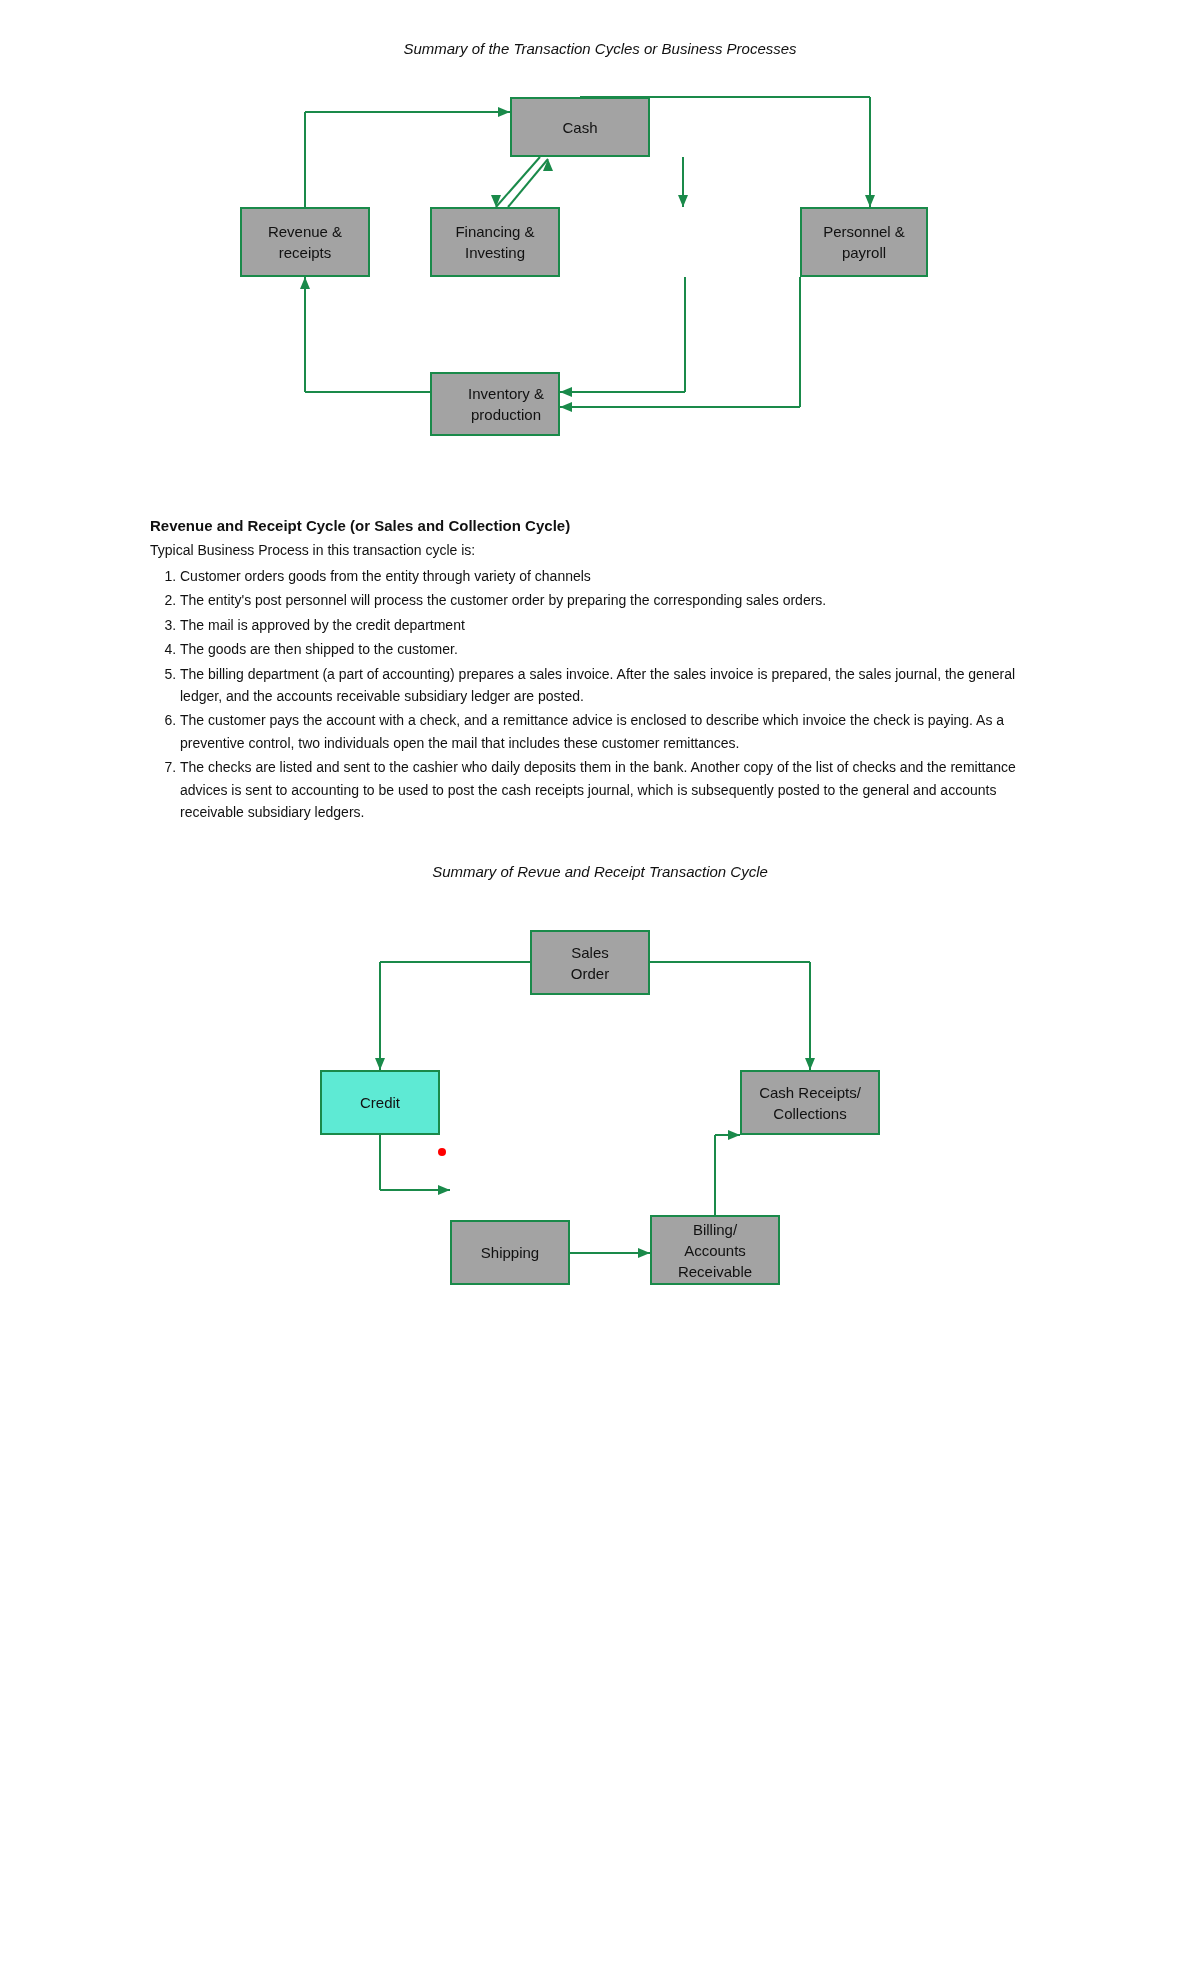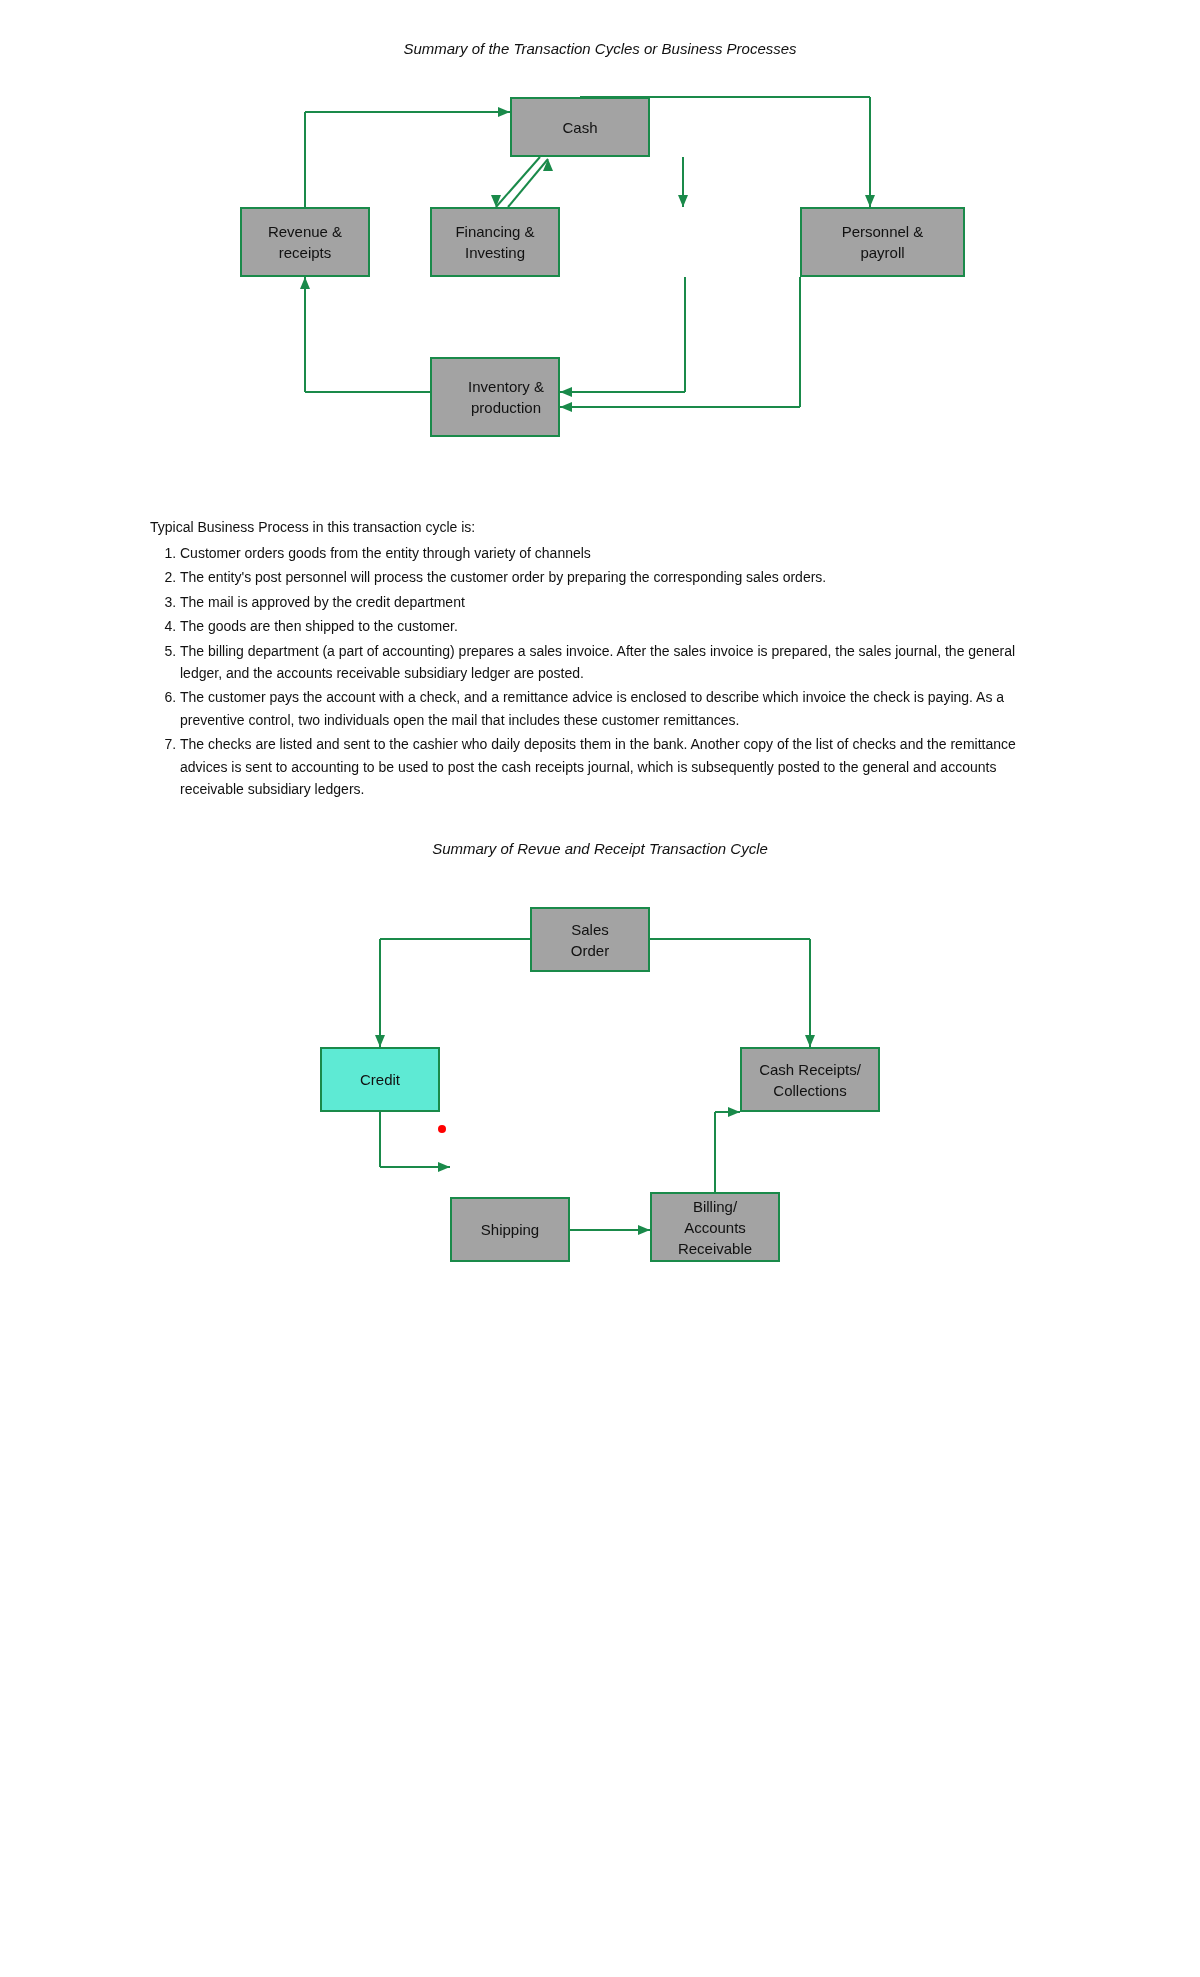--- a/index.html
+++ b/index.html
@@ -38,22 +38,22 @@
       text-align: center;
       font-size: 15px;
       line-height: 1.4;
     }
 
     
     .d1-cash    { width: 140px; height: 60px; top: 10px;  left: 280px; }
     .d1-rev     { width: 130px; height: 70px; top: 120px; left: 10px;  }
     .d1-fin     { width: 130px; height: 70px; top: 120px; left: 200px; }
     .d1-pur     { width: 140px; height: 70px; top: 120px; left: 380px; }
-    .d1-per     { width: 165px; height: 70px; top: 120px; left: 570px; }
-    .d1-inv     { width: 130px; height: 80px; top: 270px; left: 200px; padding-left: 22px; }
+    .d1-per     { width: 128px; height: 70px; top: 120px; left: 570px; }
+    .d1-inv     { width: 130px; height: 64px; top: 285px; left: 200px; padding-left: 22px; }
 
     
     .diagram-svg {
       position: absolute;
       top: 0; left: 0;
       width: 100%; height: 100%;
       overflow: visible;
       pointer-events: none;
     }
 
@@ -167,20 +167,21 @@
   </div>
   <div class="box d1-per">
     <span>Personnel &amp;<br>payroll</span>
   </div>
   <div class="box d1-inv">
     <span>Inventory &amp;<br>production</span>
   </div>
 </div>
 
 <div class="text-section">
+  <h2>Revenue and Receipt Cycle (or Sales and Collection Cycle)</h2>
   <p>Typical Business Process in this transaction cycle is:</p>
   <ol>
     <li>Customer orders goods from the entity through variety of channels</li>
     <li>The entity's post personnel will process the customer order by preparing the corresponding sales orders.</li>
     <li>The mail is approved by the credit department</li>
     <li>The goods are then shipped to the customer.</li>
     <li>The billing department (a part of accounting) prepares a sales invoice. After the sales invoice is prepared, the sales journal, the general ledger, and the accounts receivable subsidiary ledger are posted.</li>
     <li>The customer pays the account with a check, and a remittance advice is enclosed to describe which invoice the check is paying. As a preventive control, two individuals open the mail that includes these customer remittances.</li>
     <li>The checks are listed and sent to the cashier who daily deposits them in the bank. Another copy of the list of checks and the remittance advices is sent to accounting to be used to post the cash receipts journal, which is subsequently posted to the general and accounts receivable subsidiary ledgers.</li>
   </ol>

